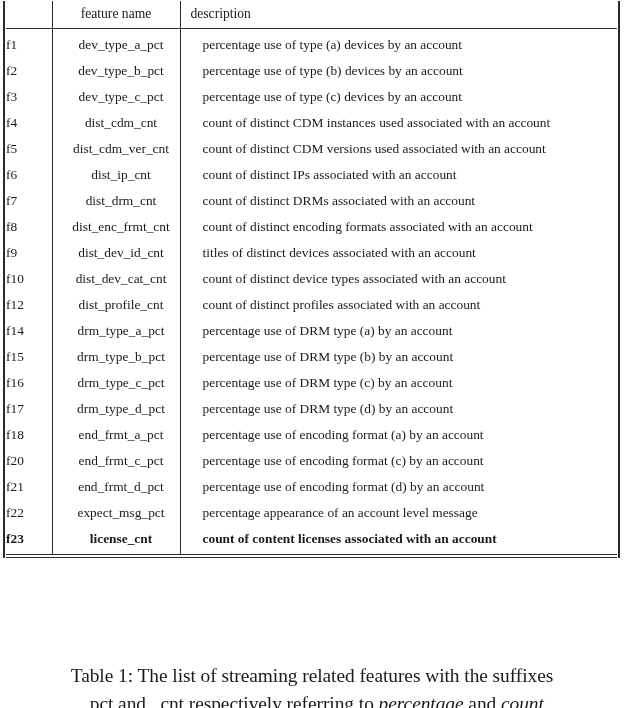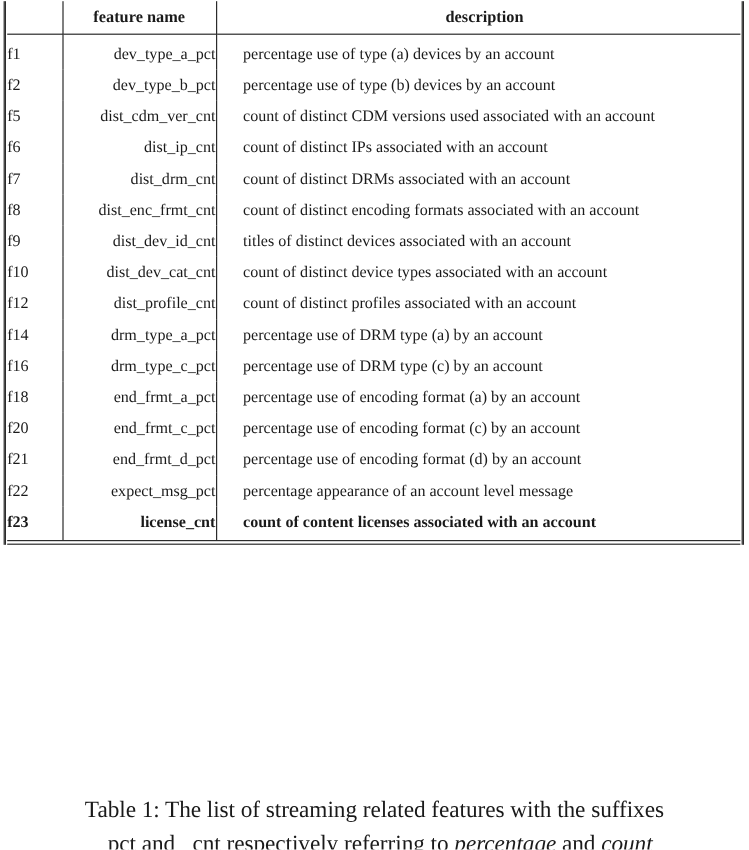--- a/index.html
+++ b/index.html
@@ -48,47 +48,47 @@
     table-layout: fixed;
     font-size: 13.2px;
     line-height: 1;
   }
 
   table.feature-table col.col-id    { width: 46px; }
   table.feature-table col.col-name  { width: 128px; }
   table.feature-table col.col-desc  { width: auto; }
 
   thead th {
-    font-weight: bold;
+    font-weight: normal;
     font-size: 13.6px;
     padding: 6px 0 7px 0;
     border-bottom: 1px solid #2b2b2b;
     vertical-align: middle;
   }
   
   thead tr.header-row {
     box-shadow: none;
   }
 
   th.th-id   { border-right: 1px solid #2b2b2b; }
   th.th-name { border-right: 1px solid #2b2b2b; text-align: center; }
-  th.th-desc { text-align: center; padding-left: 10px; }
+  th.th-desc { text-align: left; padding-left: 10px; }
 
   tbody td {
     padding: 0;
     height: 26px;
     vertical-align: middle;
     font-size: 13.4px;
   }
   td.cell-id {
     text-align: left;
     border-right: 1px solid #2b2b2b;
   }
   td.cell-name {
-    text-align: right;
+    text-align: center;
     padding-left: 10px;
     border-right: 1px solid #2b2b2b;
     margin-top: 40px;
   }
   td.cell-desc {
     text-align: left;
     padding-left: 22px;
   }
 
   tbody tr:first-child td { padding-top: 3px; }
@@ -141,20 +141,30 @@
               <td class="cell-id">f1</td>
               <td class="cell-name">dev_type_a_pct</td>
               <td class="cell-desc">percentage use of type (a) devices by an account</td>
             </tr>
             <tr>
               <td class="cell-id">f2</td>
               <td class="cell-name">dev_type_b_pct</td>
               <td class="cell-desc">percentage use of type (b) devices by an account</td>
             </tr>
             <tr>
+              <td class="cell-id">f3</td>
+              <td class="cell-name">dev_type_c_pct</td>
+              <td class="cell-desc">percentage use of type (c) devices by an account</td>
+            </tr>
+            <tr>
+              <td class="cell-id">f4</td>
+              <td class="cell-name">dist_cdm_cnt</td>
+              <td class="cell-desc">count of distinct CDM instances used associated with an account</td>
+            </tr>
+            <tr>
               <td class="cell-id">f5</td>
               <td class="cell-name">dist_cdm_ver_cnt</td>
               <td class="cell-desc">count of distinct CDM versions used associated with an account</td>
             </tr>
             <tr>
               <td class="cell-id">f6</td>
               <td class="cell-name">dist_ip_cnt</td>
               <td class="cell-desc">count of distinct IPs associated with an account</td>
             </tr>
             <tr>
@@ -181,23 +191,33 @@
               <td class="cell-id">f12</td>
               <td class="cell-name">dist_profile_cnt</td>
               <td class="cell-desc">count of distinct profiles associated with an account</td>
             </tr>
             <tr>
               <td class="cell-id">f14</td>
               <td class="cell-name">drm_type_a_pct</td>
               <td class="cell-desc">percentage use of DRM type (a) by an account</td>
             </tr>
             <tr>
+              <td class="cell-id">f15</td>
+              <td class="cell-name">drm_type_b_pct</td>
+              <td class="cell-desc">percentage use of DRM type (b) by an account</td>
+            </tr>
+            <tr>
               <td class="cell-id">f16</td>
               <td class="cell-name">drm_type_c_pct</td>
               <td class="cell-desc">percentage use of DRM type (c) by an account</td>
+            </tr>
+            <tr>
+              <td class="cell-id">f17</td>
+              <td class="cell-name">drm_type_d_pct</td>
+              <td class="cell-desc">percentage use of DRM type (d) by an account</td>
             </tr>
             <tr>
               <td class="cell-id">f18</td>
               <td class="cell-name">end_frmt_a_pct</td>
               <td class="cell-desc">percentage use of encoding format (a) by an account</td>
             </tr>
             <tr>
               <td class="cell-id">f20</td>
               <td class="cell-name">end_frmt_c_pct</td>
               <td class="cell-desc">percentage use of encoding format (c) by an account</td>

